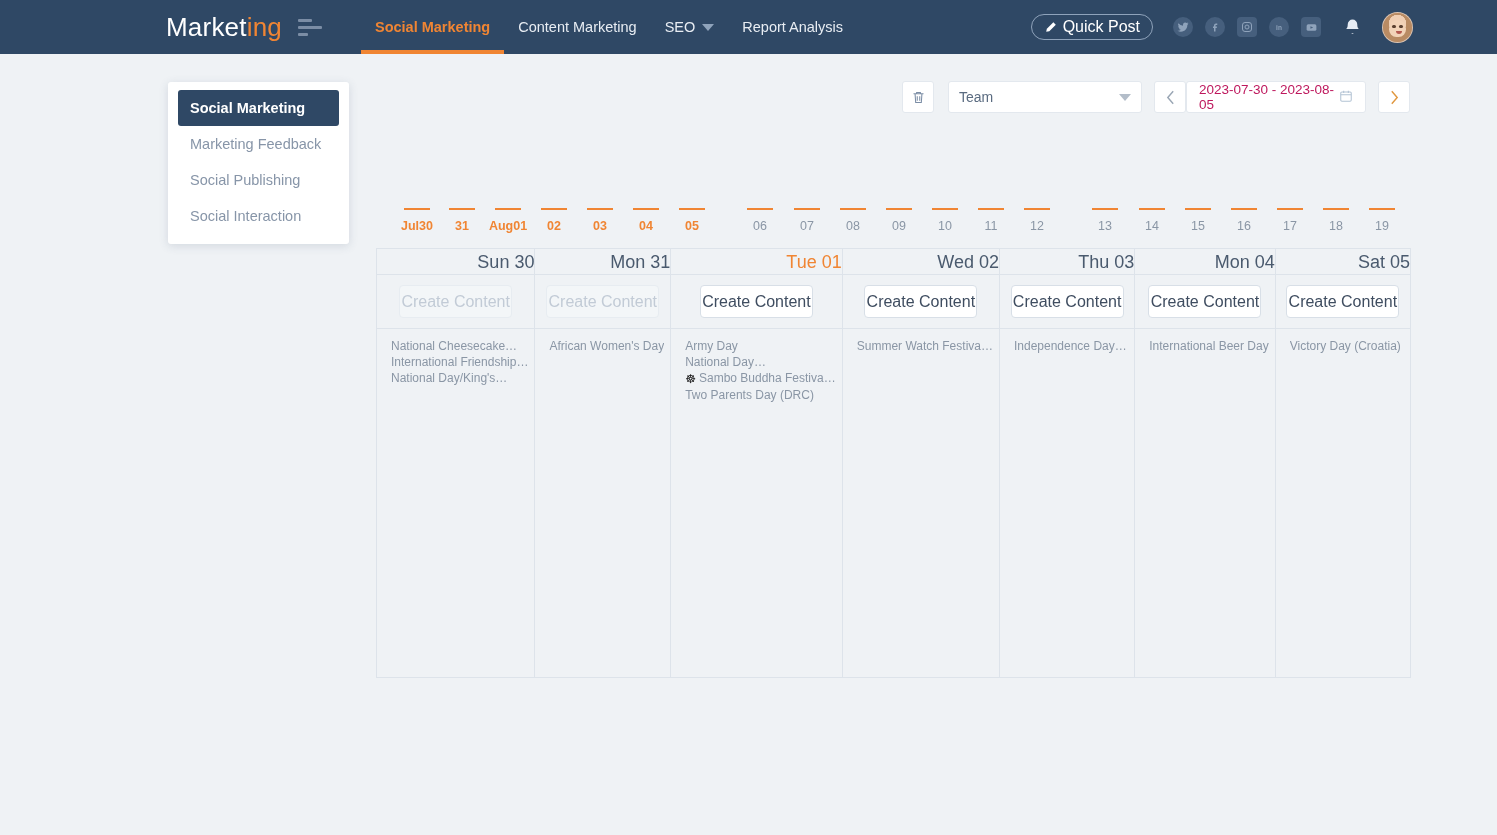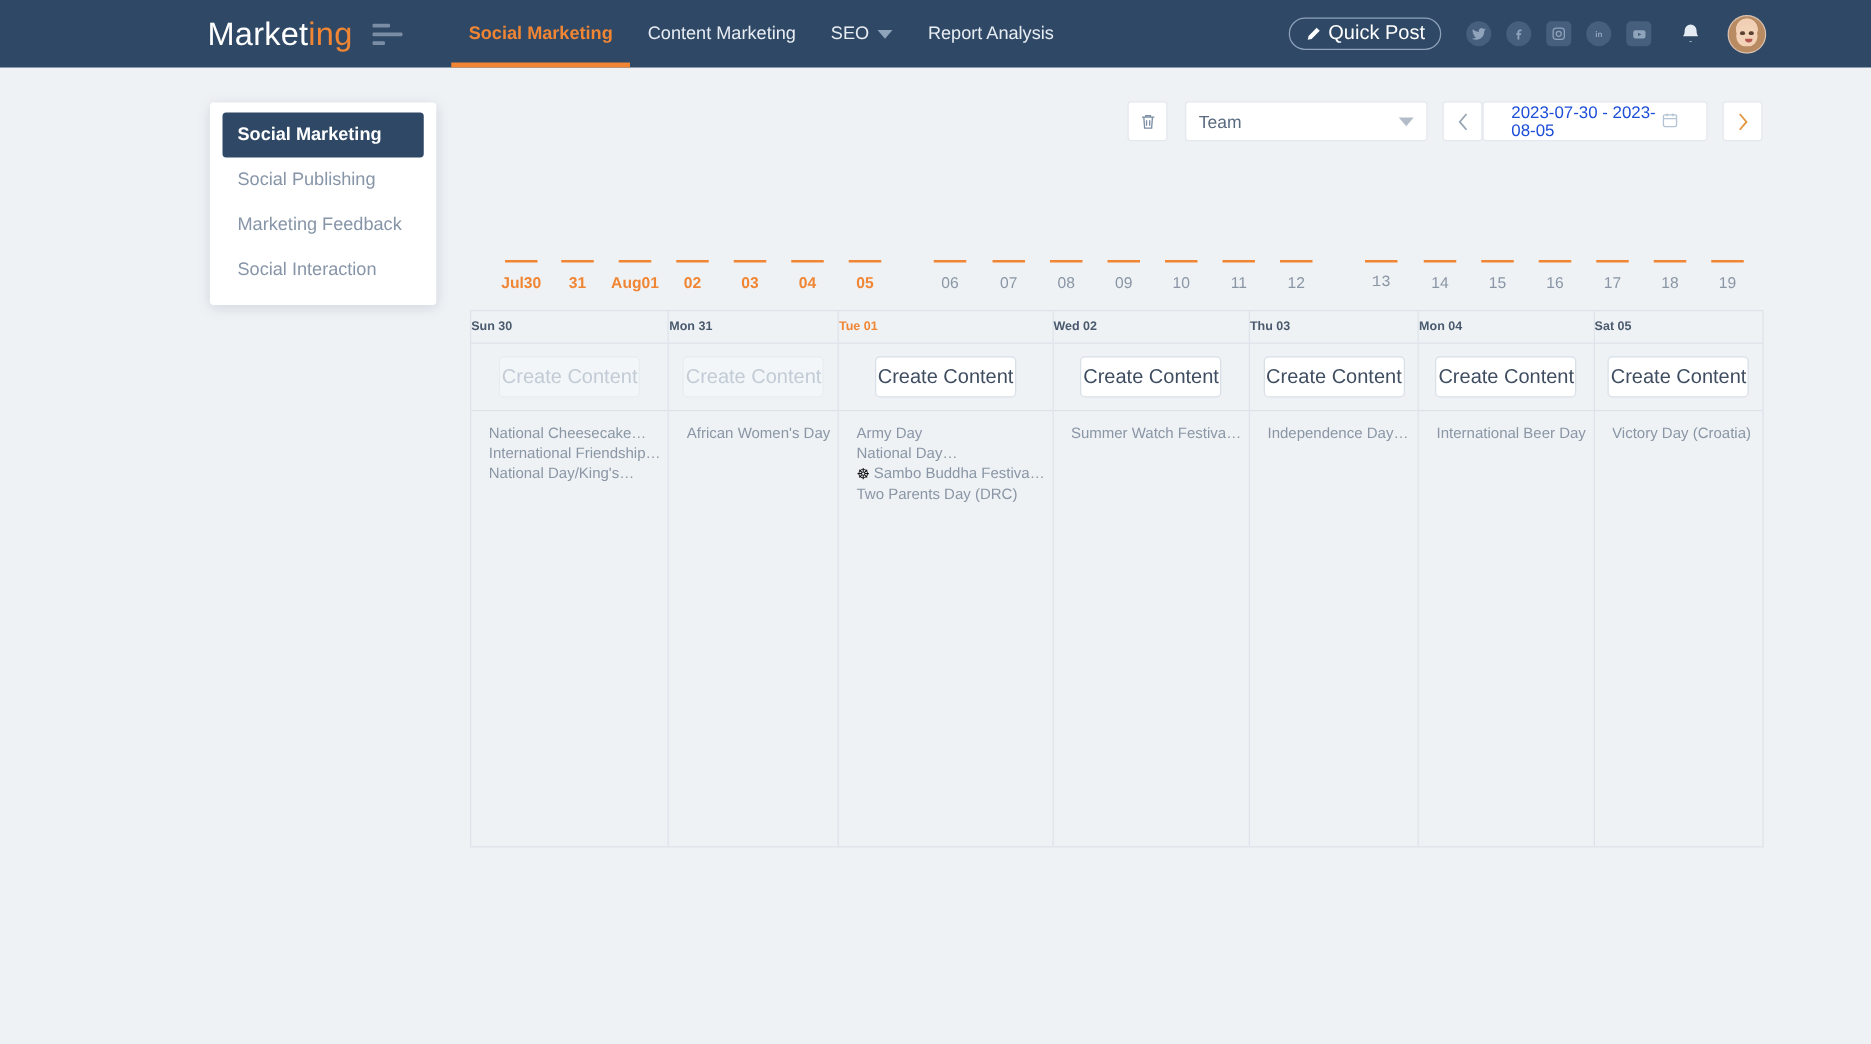--- a/index.html
+++ b/index.html
@@ -154,22 +154,22 @@
     margin-left: 12px;
     width: 32px; height: 32px;
     background: #fff; border: 1px solid #e3e8ee; border-radius: 3px;
     display: flex; align-items: center; justify-content: center;
     color: #9aa6b4; font-size: 17px; cursor: pointer;
   }
   .tb-date {
     margin-left: 0;
     width: 180px; height: 32px;
     background: #fff; border: 1px solid #e3e8ee; border-radius: 3px;
-    display: flex; align-items: center; padding: 0 22px;
-    font-size: 13.5px; color: #1d4ed8; cursor: pointer;
+    display: flex; align-items: center; padding: 0 12px;
+    font-size: 13.5px; color: #be185d; cursor: pointer;
   }
   .tb-date .cal { margin-left: auto; }
 
   
   .timeline {
     position: absolute; left: 376px; top: 196px;
     width: 1035px; height: 38px;
   }
   .tl-tick {
     position: absolute; top: 12px;
@@ -194,22 +194,22 @@
     display: flex;
   }
   .cal-col {
     flex: 1 1 0;
     border-right: 1px solid #dde3ea;
     display: flex; flex-direction: column;
   }
   .cal-col:last-child { border-right: none; }
   .col-head {
     height: 26px; line-height: 26px;
-    text-align: left;
-    font-size: 10px; font-weight: bold;
+    text-align: right;
+    font-size: 18px; font-weight: normal;
     color: #4a5a6e;
     border-bottom: 1px solid #dde3ea;
   }
   .col-head.today { color: #f08533; }
   .col-create {
     height: 54px;
     display: flex; align-items: center; justify-content: center;
     border-bottom: 1px solid #dde3ea;
   }
   .create-btn {
@@ -319,24 +319,24 @@
       <div class="mouth"></div>
     </div>
   </div>
 </div>
 
 <div class="dropdown">
   <div class="dd-item active">
     <span>Social Marketing</span>
   </div>
   <div class="dd-item">
+    <span>Marketing Feedback</span>
+  </div>
+  <div class="dd-item">
     <span>Social Publishing</span>
-  </div>
-  <div class="dd-item">
-    <span>Marketing Feedback</span>
   </div>
   <div class="dd-item">
     <span>Social Interaction</span>
   </div>
 </div>
 
 <div class="toolbar">
   <div class="tb-btn">
     <svg width="15" height="15" viewBox="0 0 24 24">
       <path fill="none" stroke="#7b8da5" stroke-width="1.7" d="M4 6h16M9 6V4h6v2M6.5 6l1 14h9l1-14M10 10v7M14 10v7"></path>
@@ -379,21 +379,21 @@
     <div class="tl-tick sel" style="left: 198px; width: 52px;"><span class="bar"></span><span>03</span></div>
     <div class="tl-tick sel" style="left: 244px; width: 52px;"><span class="bar"></span><span>04</span></div>
     <div class="tl-tick sel" style="left: 290px; width: 52px;"><span class="bar"></span><span>05</span></div>
     <div class="tl-tick" style="left: 358px; width: 52px;"><span class="bar"></span><span>06</span></div>
     <div class="tl-tick" style="left: 405px; width: 52px;"><span class="bar"></span><span>07</span></div>
     <div class="tl-tick" style="left: 451px; width: 52px;"><span class="bar"></span><span>08</span></div>
     <div class="tl-tick" style="left: 497px; width: 52px;"><span class="bar"></span><span>09</span></div>
     <div class="tl-tick" style="left: 543px; width: 52px;"><span class="bar"></span><span>10</span></div>
     <div class="tl-tick" style="left: 589px; width: 52px;"><span class="bar"></span><span>11</span></div>
     <div class="tl-tick" style="left: 635px; width: 52px;"><span class="bar"></span><span>12</span></div>
-    <div class="tl-tick" style="left: 703px; width: 52px; font-family: Liberation Mono, monospace;"><span class="bar"></span><span>13</span></div>
+    <div class="tl-tick" style="left: 703px; width: 52px;"><span class="bar"></span><span>13</span></div>
     <div class="tl-tick" style="left: 750px; width: 52px;"><span class="bar"></span><span>14</span></div>
     <div class="tl-tick" style="left: 796px; width: 52px;"><span class="bar"></span><span>15</span></div>
     <div class="tl-tick" style="left: 842px; width: 52px;"><span class="bar"></span><span>16</span></div>
     <div class="tl-tick" style="left: 888px; width: 52px;"><span class="bar"></span><span>17</span></div>
     <div class="tl-tick" style="left: 934px; width: 52px;"><span class="bar"></span><span>18</span></div>
     <div class="tl-tick" style="left: 980px; width: 52px;"><span class="bar"></span><span>19</span></div>
   </div>
 
 <div class="cal-wrap">
     <div class="cal-col">

